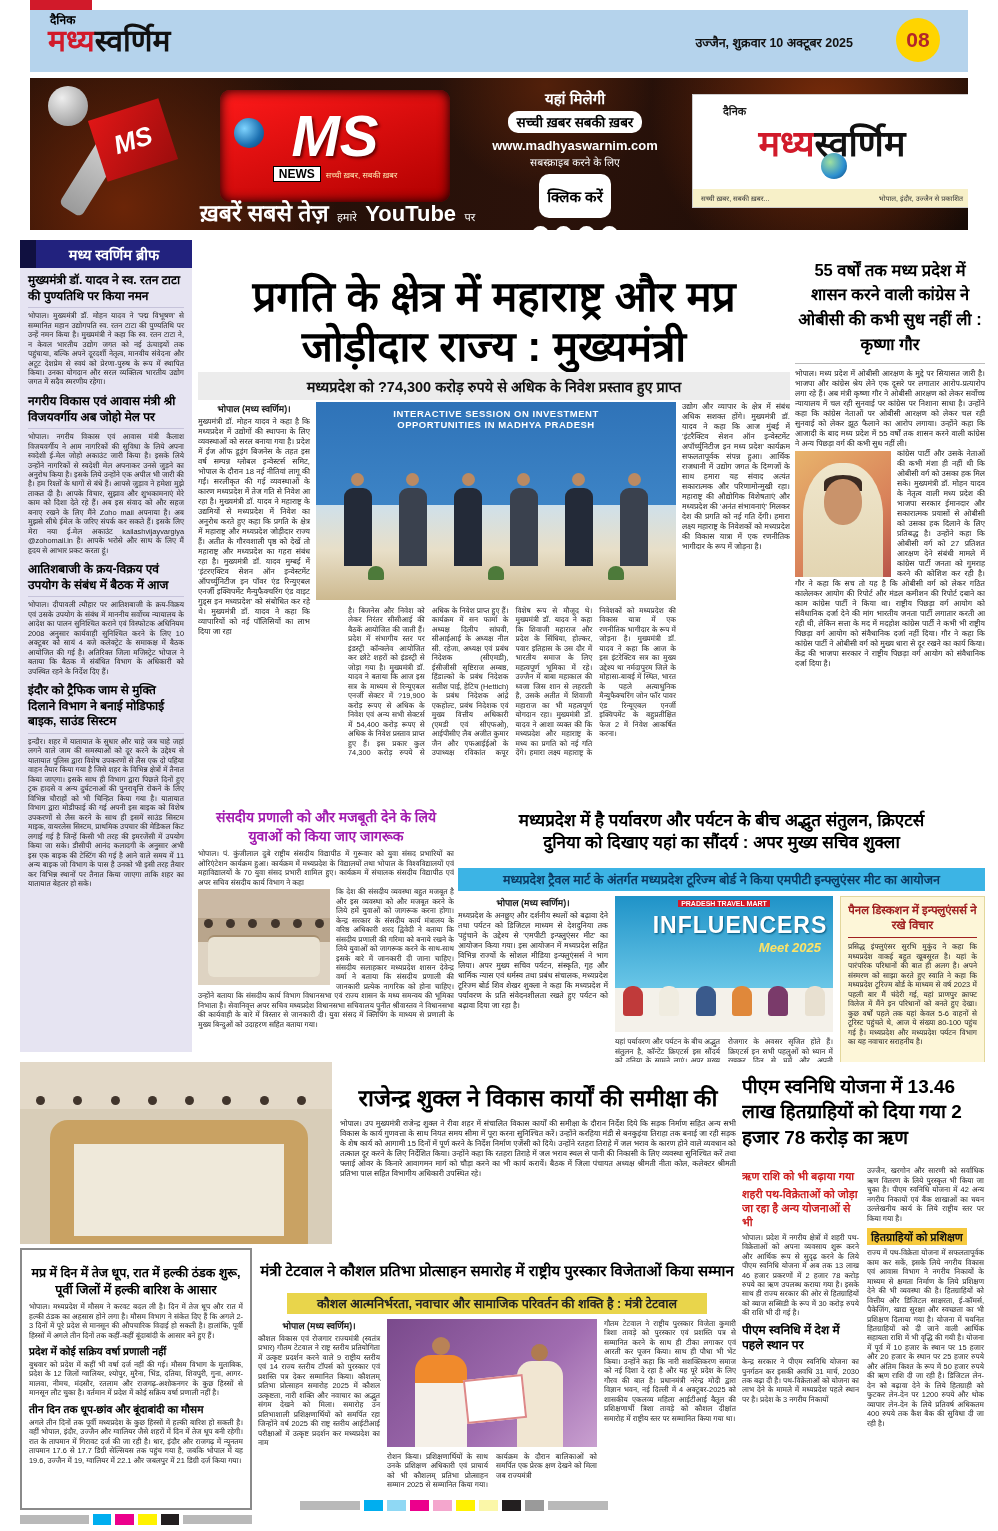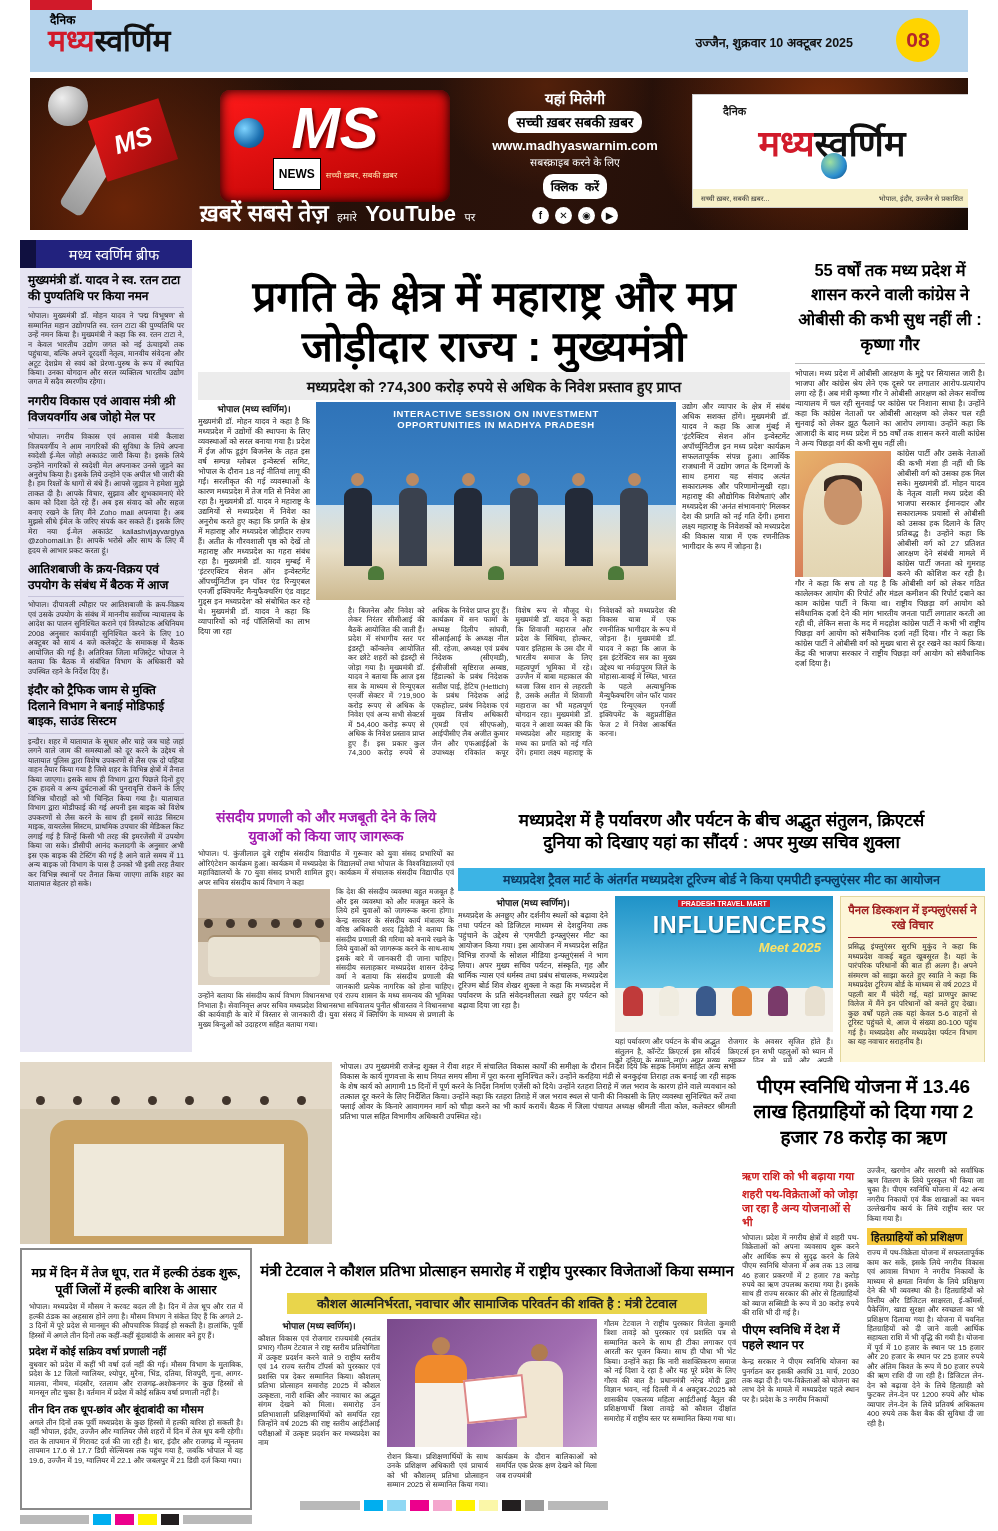--- a/index.html
+++ b/index.html
@@ -32,27 +32,27 @@
   .mic-flag{left:66px;top:30px;width:74px;height:64px;background:linear-gradient(135deg,#e01616,#9c0d0d);
             transform:rotate(-18deg);display:flex;align-items:center;justify-content:center;
             color:#fff;font-weight:bold;font-size:26px;font-style:italic;}
   .mslogo{left:190px;top:12px;width:230px;height:112px;border-radius:10px;
           background:linear-gradient(160deg,#ff1a1a,#b00000);box-shadow:0 0 12px #000 inset;
           display:flex;flex-direction:column;align-items:center;justify-content:center;}
   .mslogo .ms{font-size:58px;font-weight:bold;font-style:italic;color:#fff;line-height:0.9;text-shadow:2px 2px 3px #600;}
   .mslogo .globe{position:absolute;left:14px;top:28px;width:30px;height:30px;border-radius:50%;
           background:radial-gradient(circle at 35% 35%,#7fd4ff,#1b6fb0 60%,#0c3f70);}
   .mslogo .newsrow{margin-top:4px;display:flex;align-items:center;gap:5px;}
-  .mslogo .news{background:#fff;color:#000;font-weight:bold;font-size:12px;padding:8px 5px;border:1px solid #000;}
+  .mslogo .news{background:#fff;color:#000;font-weight:bold;font-size:12px;padding:0 5px;border:1px solid #000;}
   .mslogo .tag{color:#ffe9b0;font-size:8px;}
   .bcenter{left:440px;top:10px;width:210px;text-align:center;color:#fff;}
   .bc1{font-size:15px;font-weight:bold;}
   .pill{display:inline-block;background:#fff;color:#000;font-weight:bold;border-radius:10px;padding:2px 9px;margin:3px 0;}
   .pill.big{font-size:13.5px;}
-  .pill.small{font-size:12px;padding:4px 8px;font-family:Liberation Mono, monospace;}
+  .pill.small{font-size:15px;padding:12px 8px;}
   .bsite{font-size:13px;font-weight:bold;margin:2px 0;}
   .bsub{font-size:10.5px;margin:2px 0;}
   .socrow{margin-top:5px;display:flex;justify-content:center;gap:6px;}
   .soc{width:17px;height:17px;border-radius:50%;background:#fff;color:#111;font-size:10px;font-weight:bold;
        display:flex;align-items:center;justify-content:center;}
   .ytline{left:170px;top:118px;color:#fff;white-space:nowrap;}
   .ytline .big{font-size:23px;font-weight:bold;}
   .ytline .mid{font-size:11px;margin:0 4px;}
   .ytline .yt{font-size:22px;font-weight:bold;}
   .rlogo{left:662px;top:16px;width:278px;height:112px;background:#fff;border:1px solid #ccc;text-align:center;overflow:hidden;}
@@ -61,21 +61,21 @@
   .rlogo .blk{font-size:36px;font-weight:bold;color:#111;}
   .rlogo .globe2{position:absolute;left:128px;top:58px;width:26px;height:26px;border-radius:50%;
         background:radial-gradient(circle at 35% 35%,#9fe0a0,#2c8fd0 60%,#0c3f70);}
   .rlogo .strip{position:absolute;left:0;bottom:0;width:100%;height:18px;background:#f7f0c8;
         display:flex;justify-content:space-between;align-items:center;padding:0 8px;box-sizing:border-box;
         font-size:7px;color:#333;}
   
   .brief{left:20px;top:240px;width:172px;height:812px;background:#e6e4f2;overflow:hidden;}
   .briefhead{display:flex;align-items:stretch;background:#22227e;}
   .briefhead .sq{width:16px;background:#101040;}
-  .briefhead .t{flex:1;color:#fff;font-weight:normal;font-size:14.5px;text-align:center;padding:4px 0;}
+  .briefhead .t{flex:1;color:#fff;font-weight:bold;font-size:14.5px;text-align:center;padding:4px 0;}
   .brief .art{padding:5px 8px 2px;}
   .brief .at{font-size:12px;font-weight:bold;line-height:1.3;color:#000;border-bottom:1px solid #c6c3da;padding-bottom:3px;margin-bottom:3px;}
   
   .leadhl{left:198px;top:244px;width:592px;text-align:center;font-size:42px;font-weight:bold;line-height:1.18;color:#000;}
   .leadsub{left:198px;top:372px;width:592px;background:#ececec;text-align:center;
            font-size:14.5px;font-weight:bold;padding:4px 0;color:#111;}
   .leadbody{left:198px;top:402px;width:592px;height:392px;display:flex;gap:6px;overflow:hidden;}
   .lcol1{width:112px;flex:none;}
   .ldate{text-align:center;font-weight:bold;font-size:9px;margin-bottom:2px;}
   .lmid{width:360px;flex:none;}
@@ -134,21 +134,21 @@
   
   .shukphoto{left:20px;top:1062px;width:312px;height:182px;position:relative;overflow:hidden;
      background:linear-gradient(#e3d9c8 0 26%,#d8cdb8 26%);}
   .utable{position:absolute;left:30px;top:58px;width:210px;height:92px;border:24px solid #c9a263;
           border-radius:18px;background:#efe9da;}
   .shk-pple{position:absolute;top:34px;left:16px;width:270px;display:flex;justify-content:space-between;}
   .shuk{left:340px;top:1062px;width:396px;height:182px;overflow:hidden;}
   .shukhl{font-size:23px;font-weight:bold;text-align:center;color:#000;margin-bottom:6px;}
   
   .svan{left:742px;top:1058px;width:243px;height:468px;overflow:hidden;}
-  .svanhl{font-size:19px;font-weight:bold;line-height:1.35;text-align:center;color:#000;}
+  .svanhl{font-size:19px;font-weight:bold;line-height:1.35;color:#000;}
   .svcols{display:flex;gap:8px;}
   .svc{width:117px;flex:none;}
   .redsub{color:#cc2222;font-weight:bold;font-size:11px;line-height:1.3;margin:3px 0;}
   .blksub{color:#000;font-weight:bold;font-size:12px;line-height:1.3;margin:5px 0 3px;}
   .ylsub{display:inline-block;background:#f6c93f;color:#111;font-weight:bold;font-size:11px;
          padding:1px 4px;margin:5px 0 3px;}
   
   .wx{left:20px;top:1248px;width:232px;height:262px;border:2px solid #8a8a8a;box-sizing:border-box;
       padding:5px 7px;overflow:hidden;}
   .wxhl{font-size:12.5px;font-weight:bold;text-align:center;line-height:1.35;margin-bottom:3px;color:#000;}
@@ -387,20 +387,21 @@
         <div class="dot"></div>
         <div class="dot"></div>
         <div class="dot"></div>
         <div class="dot"></div>
         <div class="dot"></div>
         <div class="dot"></div>
     </div>
     <div class="utable"></div>
   </div>
   <section class="abs shuk">
+    <h2 class="shukhl">राजेन्द्र शुक्ल ने विकास कार्यों की समीक्षा की</h2>
     <div class="bt jt">भोपाल। उप मुख्यमंत्री राजेन्द्र शुक्ल ने रीवा शहर में संचालित विकास कार्यों की समीक्षा के दौरान निर्देश दिये कि सड़क निर्माण सहित अन्य सभी विकास के कार्य गुणवत्ता के साथ नियत समय सीमा में पूरा करना सुनिश्चित करें। उन्होंने करहिया मंडी से बनकुइंया तिराहा तक बनाई जा रही सड़क के शेष कार्य को आगामी 15 दिनों में पूर्ण करने के निर्देश निर्माण एजेंसी को दिये। उन्होंने रतहरा तिराहे में जल भराव के कारण होने वाले व्यवधान को तत्काल दूर करने के लिए निर्देशित किया। उन्होंने कहा कि रतहरा तिराहे में जल भराव स्थल से पानी की निकासी के लिए व्यवस्था सुनिश्चित करें तथा फ्लाई ओवर के किनारे आवागमन मार्ग को चौड़ा करने का भी कार्य करायें। बैठक में जिला पंचायत अध्यक्ष श्रीमती नीता कोल, कलेक्टर श्रीमती प्रतिभा पाल सहित विभागीय अधिकारी उपस्थित रहे।</div>
   </section>
 
   <section class="abs svan">
     <h2 class="svanhl">पीएम स्वनिधि योजना में 13.46 लाख हितग्राहियों को दिया गया 2 हजार 78 करोड़ का ऋण</h2>
     <div class="svcols">
       <div class="svc">
         <div class="redsub">ऋण राशि को भी बढ़ाया गया</div>
         <div class="redsub">शहरी पथ-विक्रेताओं को जोड़ा जा रहा है अन्य योजनाओं से भी</div>
         <div class="bt-sm jt">भोपाल। प्रदेश में नगरीय क्षेत्रों में शहरी पथ-विक्रेताओं को अपना व्यवसाय शुरू करने और आर्थिक रूप से सुदृढ़ करने के लिये पीएम स्वनिधि योजना में अब तक 13 लाख 46 हजार प्रकरणों में 2 हजार 78 करोड़ रुपये का ऋण उपलब्ध कराया गया है। इसके साथ ही राज्य सरकार की ओर से हितग्राहियों को ब्याज सब्सिडी के रूप में 30 करोड़ रुपये की राशि भी दी गई है।</div>

